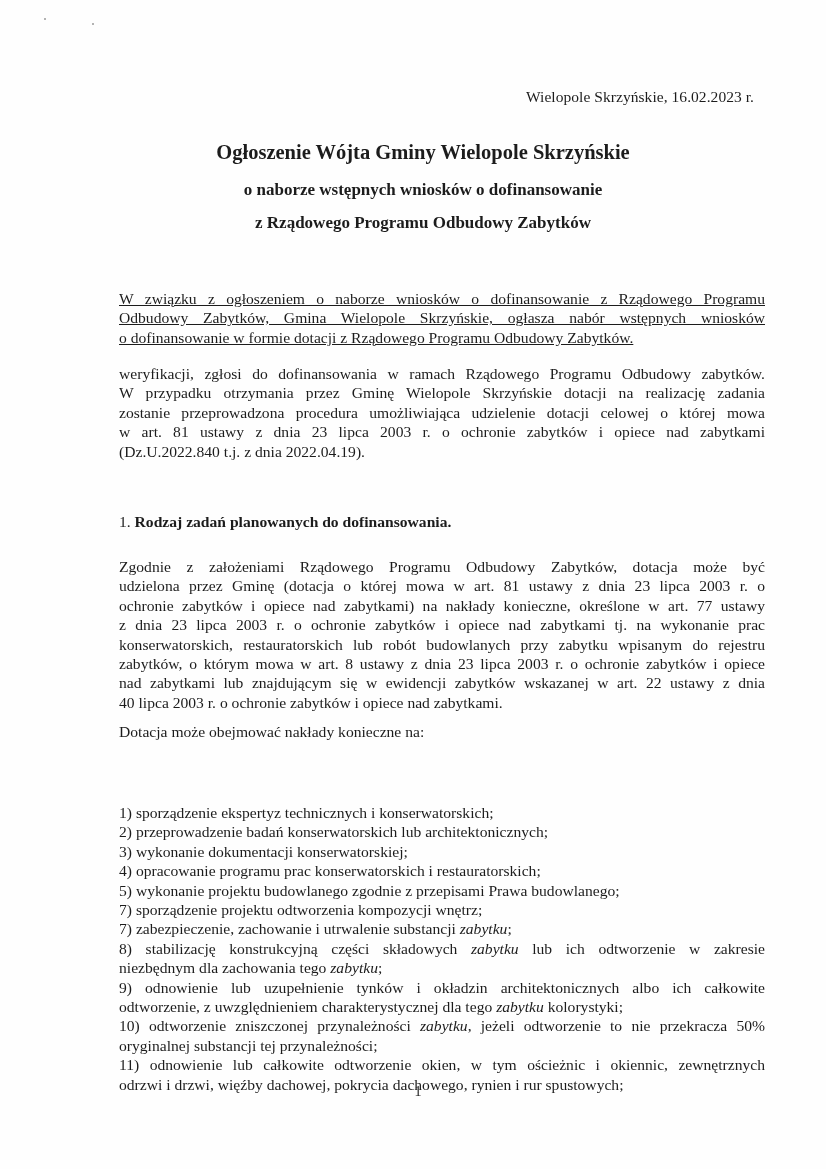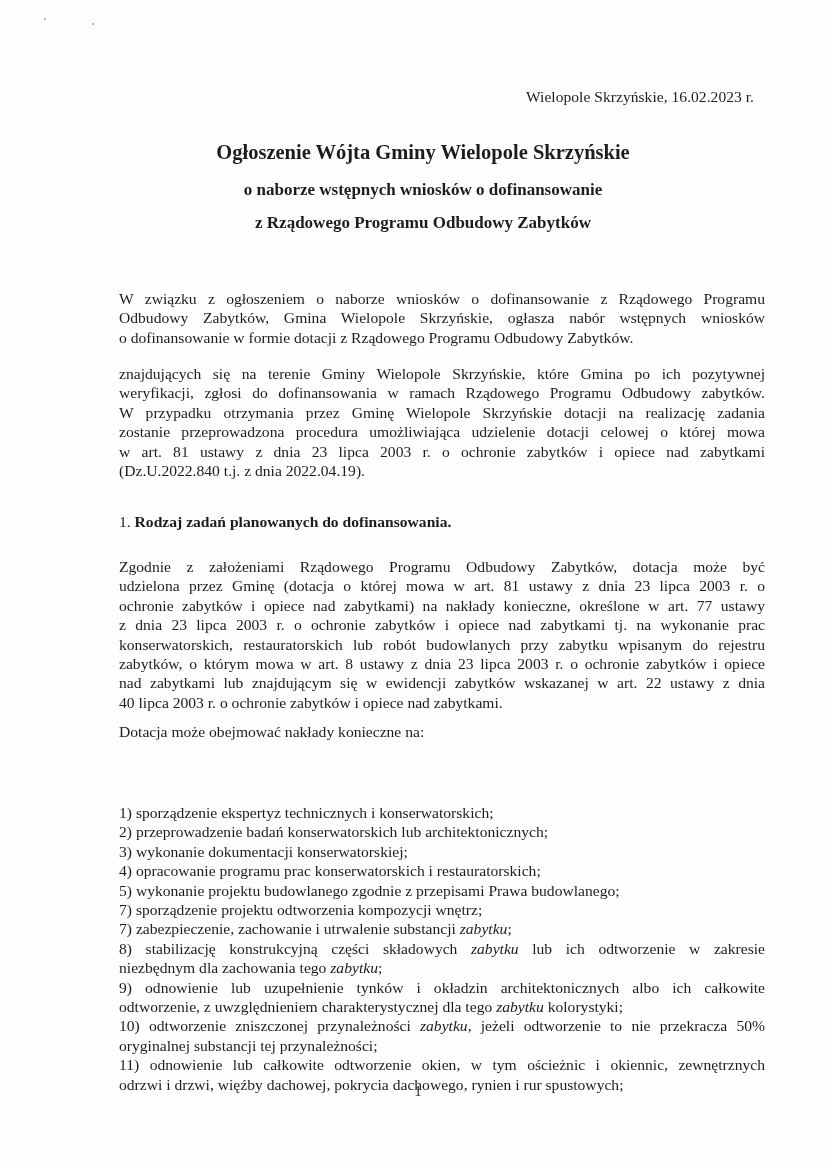--- a/index.html
+++ b/index.html
@@ -54,21 +54,21 @@
     }
     .line {
       display: block;
       text-align: justify;
       text-align-last: justify;
       white-space: nowrap;
     }
     .line.last {
       text-align-last: left;
     }
-    .para-1 { top: 289px; }
+    .para-1 { top: 289px; text-decoration: underline; }
     .para-2 { top: 364px; }
     .heading-1 { top: 512px; }
     .para-3 { top: 557px; }
     .para-4 { top: 722px; }
     .list { top: 767px; margin-top: 36px; }
 
     .heading-1 .num { font-weight: normal; }
     .heading-1 .txt { font-weight: bold; }
 
     em { font-style: italic; }
@@ -97,21 +97,20 @@
   <div class="title t2">o naborze wstępnych wniosków o dofinansowanie</div>
   <div class="title t3">z Rządowego Programu Odbudowy Zabytków</div>
 
   <div class="body-block para-1">
     <span class="line">W związku z ogłoszeniem o naborze wniosków o dofinansowanie z Rządowego Programu</span>
     <span class="line">Odbudowy Zabytków, Gmina Wielopole Skrzyńskie, ogłasza nabór wstępnych wniosków</span>
     <span class="line last">o  dofinansowanie w formie dotacji z Rządowego Programu Odbudowy Zabytków.</span>
   </div>
 
   <div class="body-block para-2">
-    <span class="line">znajdujących się na terenie Gminy Wielopole Skrzyńskie, które Gmina po ich pozytywnej</span>
     <span class="line">weryfikacji, zgłosi do dofinansowania w ramach Rządowego Programu Odbudowy zabytków.</span>
     <span class="line">W przypadku otrzymania przez Gminę Wielopole Skrzyńskie dotacji na realizację zadania</span>
     <span class="line">zostanie przeprowadzona procedura umożliwiająca udzielenie dotacji celowej o której mowa</span>
     <span class="line">w art. 81 ustawy z dnia 23 lipca 2003 r. o ochronie zabytków i opiece nad zabytkami</span>
     <span class="line last">(Dz.U.2022.840 t.j. z dnia 2022.04.19).</span>
   </div>
 
   <div class="body-block heading-1">
     <span class="num">1.</span>
     <span class="txt">Rodzaj zadań planowanych do dofinansowania.</span>

